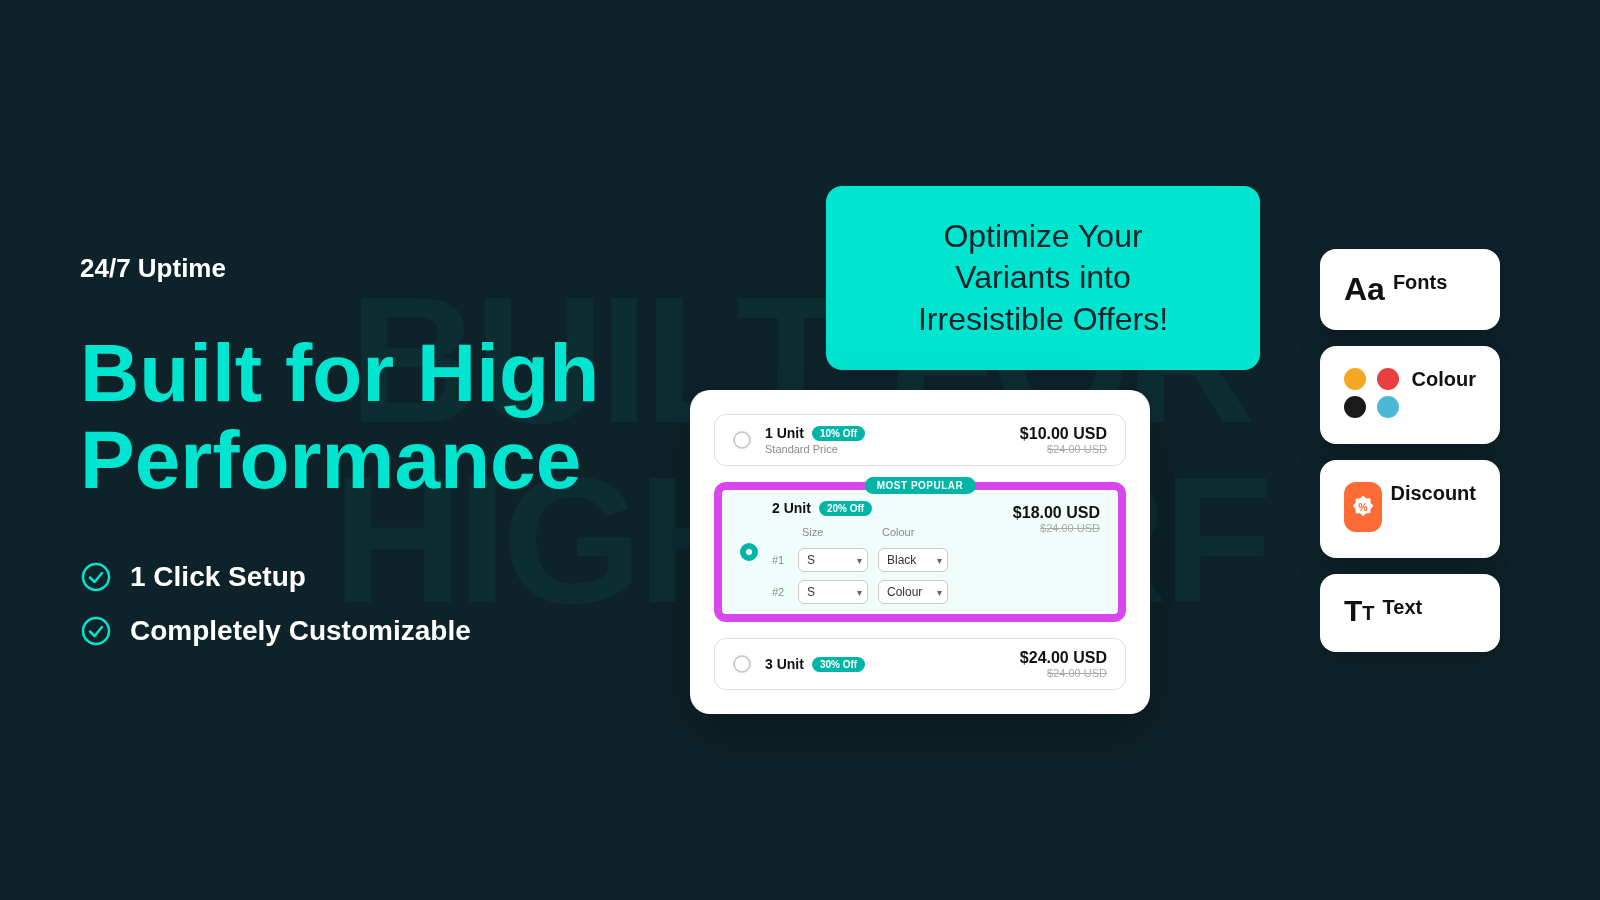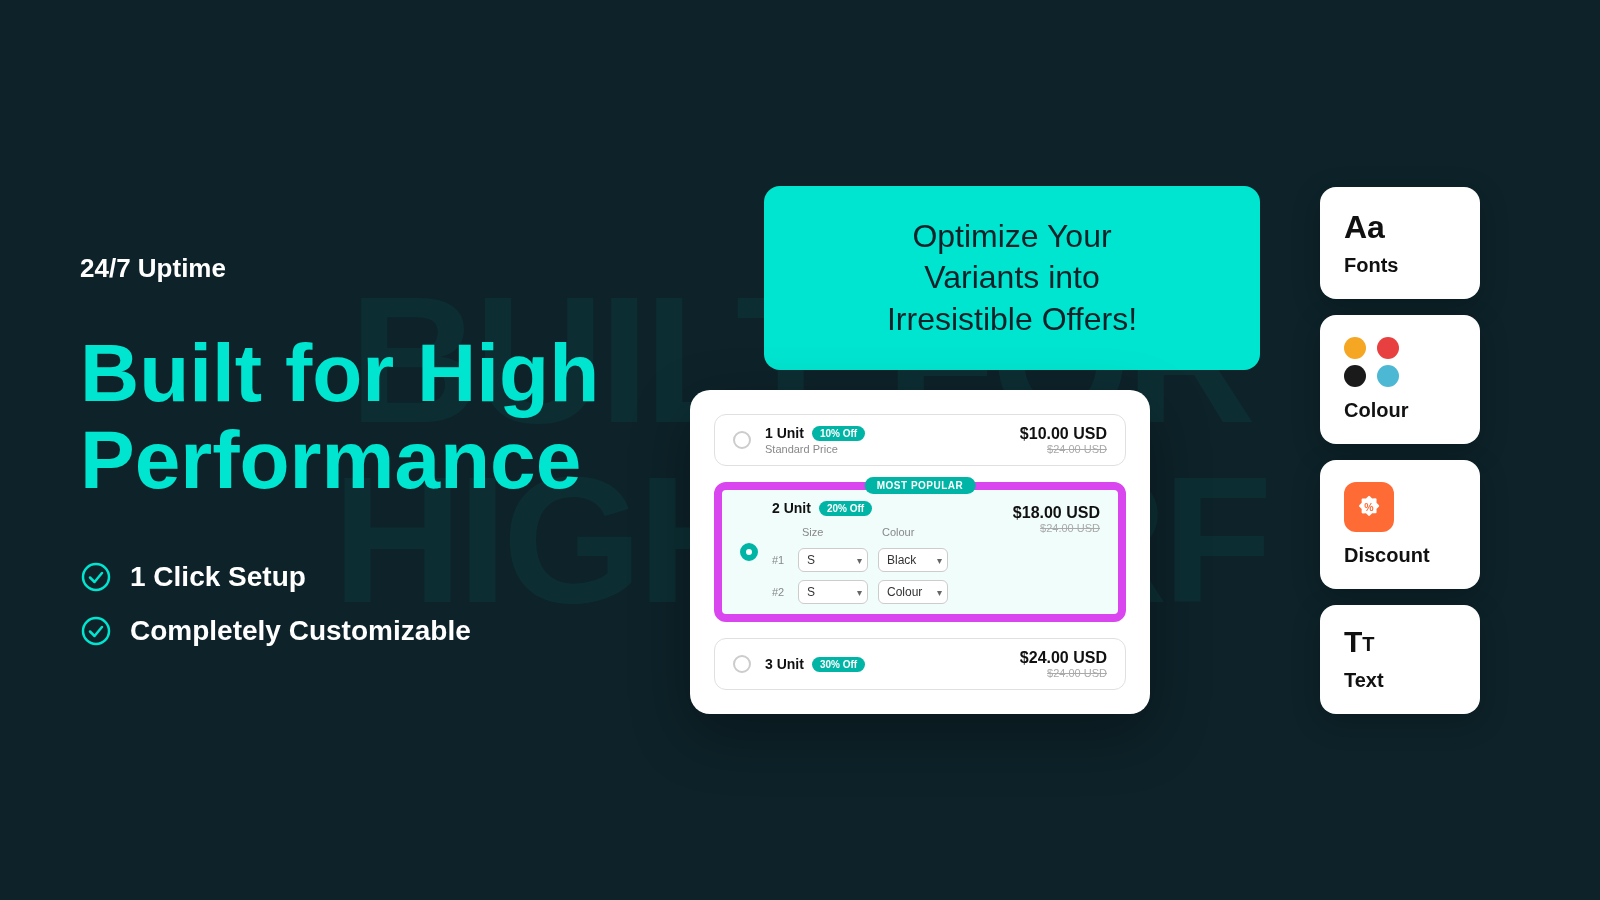--- a/index.html
+++ b/index.html
@@ -109,21 +109,21 @@
       padding: 0 40px;
       position: relative;
     }
 
     
     .optimize-card {
       background: #00e5d0;
       border-radius: 16px;
       padding: 30px 50px;
       text-align: center;
-      width: 496px;
+      width: 434px;
       align-self: flex-end;
       margin-right: 20px;
     }
 
     .optimize-card-text {
       font-size: 32px;
       color: #0d2229;
       line-height: 1.3;
     }
 
@@ -325,23 +325,23 @@
       flex: 0 0 200px;
       display: flex;
       flex-direction: column;
       gap: 16px;
     }
 
     .feature-card {
       background: #ffffff;
       border-radius: 16px;
       padding: 22px 24px;
-      width: 160px;
-      display: flex;
-      flex-direction: column;
+      width: 180px;
+      display: flex;
+      flex-direction: row;
       gap: 8px;
       box-shadow: 0 8px 30px rgba(0,0,0,0.2);
     }
 
     .feature-card-label {
       font-size: 20px;
       font-weight: 600;
       color: #111;
     }
 

